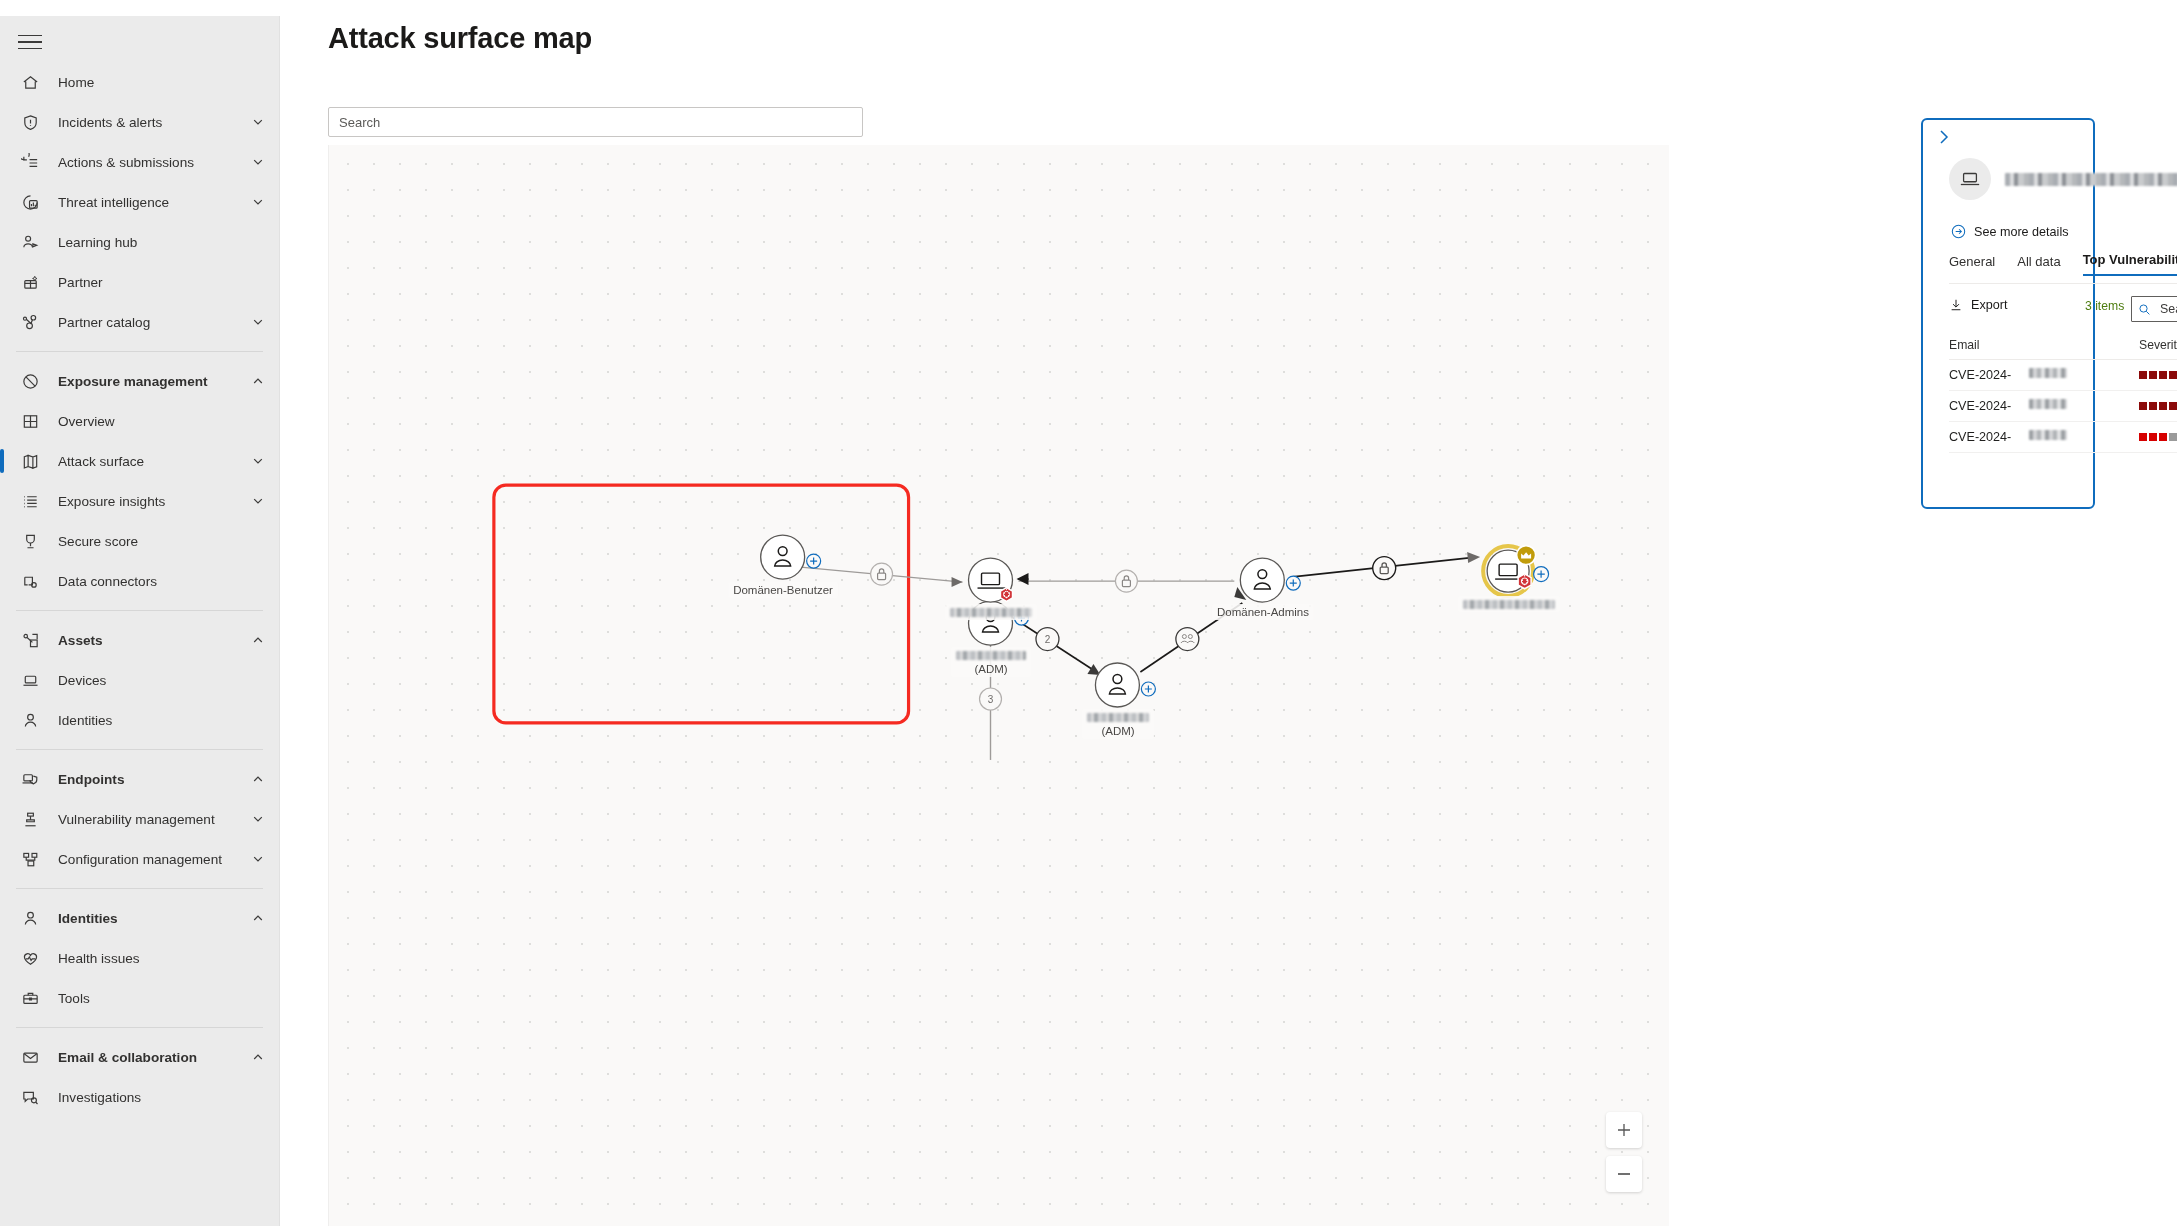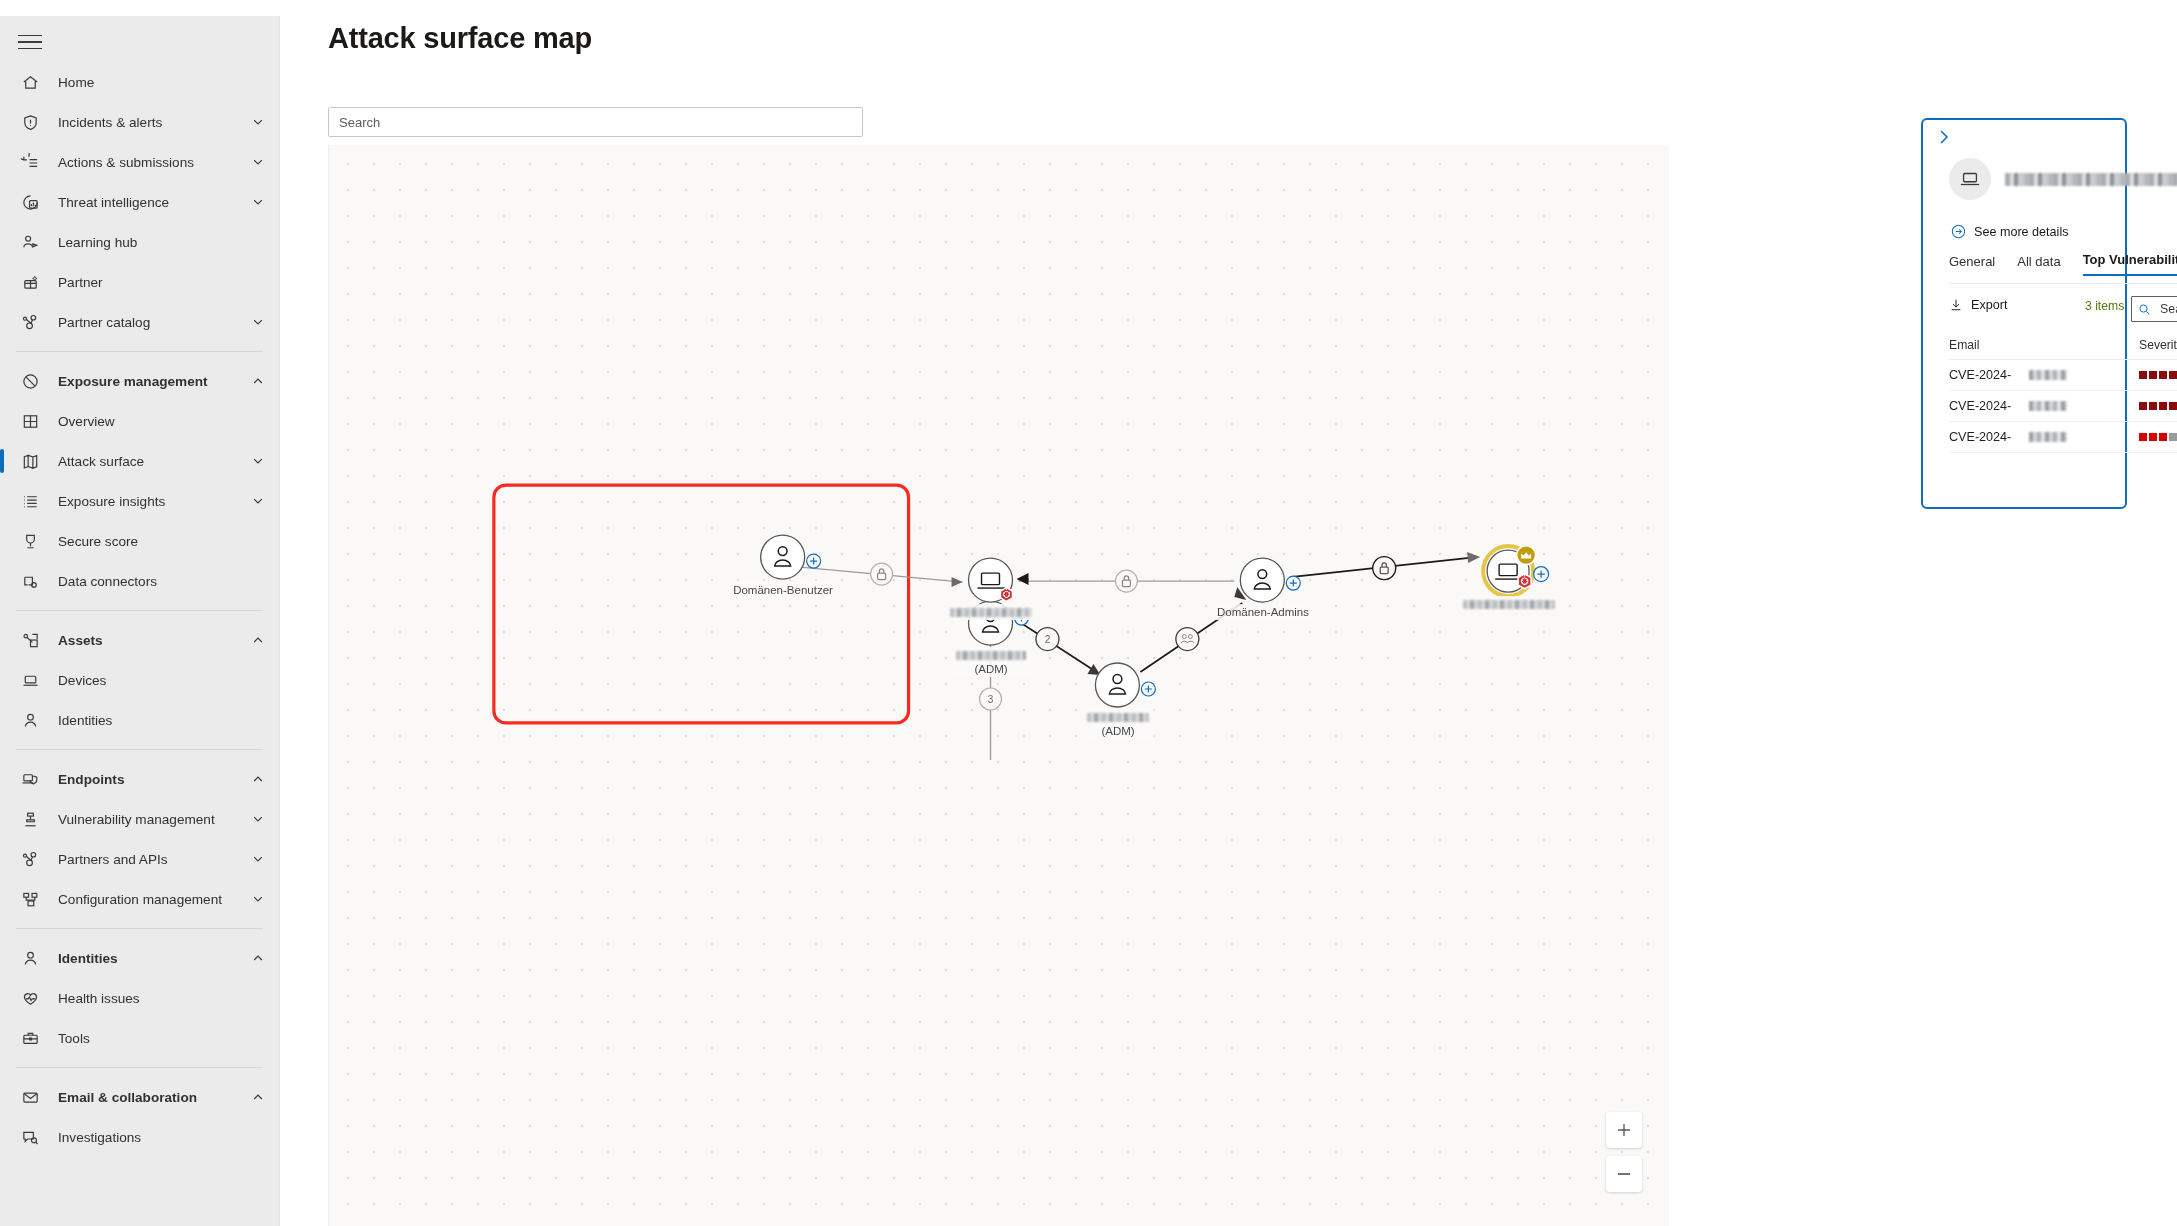--- a/index.html
+++ b/index.html
@@ -83,21 +83,21 @@
   }
   .redact{
     display:inline-block; height:9px; vertical-align:middle;
     background:
       repeating-linear-gradient(90deg,#b9bcc0 0 4px,#d8d9da 4px 7px,#9ea2a6 7px 11px,#cfd1d3 11px 15px);
     filter:blur(1.1px); opacity:.95; border-radius:1px;
   }
 
   
   #details{
-    position:absolute; left:1921px; top:118px; width:206px; height:391px;
+    position:absolute; left:1921px; top:118px; width:174px; height:391px;
     background:#fff; border:2px solid #0f6cbd; border-radius:6px;
     overflow:visible; z-index:5;
   }
   #details-inner{ position:relative; width:100%; height:100%; }
   .dp-expand{
     position:absolute; left:12px; top:8px; width:18px; height:18px;
     color:#0f6cbd; cursor:pointer;
   }
   .dp-head{ position:absolute; left:26px; top:38px; display:flex; align-items:center; }
   .dp-avatar{
@@ -146,21 +146,21 @@
   .dp-th{
     display:flex; font-size:12.2px; color:#323130; padding:4px 0 7px 0;
     border-bottom:1px solid #edebe9;
   }
   .dp-th .c1{ width:190px; }
   .dp-th .c2{ width:110px; display:flex; align-items:center; gap:5px; }
   .dp-row{
     display:flex; align-items:center; height:31px;
     border-bottom:1px solid #f1f0ef; font-size:12.6px;
   }
-  .dp-row .c1{ width:190px; display:flex; align-items:center; color:#201f1e;gap:16px; }
+  .dp-row .c1{ width:190px; display:flex; color:#201f1e;gap:16px; }
   .dp-row .c2{ width:110px; display:flex; align-items:center; }
   .cve-redact{
     display:inline-block; height:10px; width:38px; margin-left:2px;
     background:repeating-linear-gradient(90deg,#9b9fa3 0 4px,#d4d5d7 4px 8px,#b0b3b6 8px 12px,#e2e3e4 12px 16px);
     filter:blur(.9px); border-radius:1px; vertical-align:middle;
   }
   .sev-squares{ display:flex; gap:2px; margin-right:7px; }
   .sev-squares i{ width:8px; height:8px; display:block; }
 </style>
 </head>
@@ -367,34 +367,20 @@
       <div class="nav-item">
         <span class="nav-ico">
           <svg width="19" height="19" viewBox="0 0 20 20">
             <rect x="7" y="3.4" width="6" height="3" fill="none" stroke="currentColor" stroke-width="1.25"></rect>
             <path d="M10 6.4 v4" stroke="currentColor" stroke-width="1.25"></path>
             <path d="M6 10.4 h8 v2 h-8 z" fill="none" stroke="currentColor" stroke-width="1.25"></path>
             <path d="M4.6 16.6 h10.8" stroke="currentColor" stroke-width="1.25"></path>
           </svg>
         </span>
         <span class="nav-label">Vulnerability management</span>
-        <svg class="chev" viewBox="0 0 14 14">
-          <path d="M3.2 5.2 L7 9 L10.8 5.2" fill="none" stroke="currentColor" stroke-width="1.2"></path>
-        </svg>
-      </div>
-      <div class="nav-item">
-        <span class="nav-ico">
-          <svg width="19" height="19" viewBox="0 0 20 20">
-            <circle cx="4.2" cy="6" r="1.6" fill="none" stroke="currentColor" stroke-width="1.25"></circle>
-            <circle cx="13" cy="5" r="2.4" fill="none" stroke="currentColor" stroke-width="1.25"></circle>
-            <circle cx="9" cy="13.5" r="3" fill="none" stroke="currentColor" stroke-width="1.25"></circle>
-            <path d="M5.6 6.6 L11 11.6 M12 7.3 L10.6 10.8" stroke="currentColor" stroke-width="1.25"></path>
-          </svg>
-        </span>
-        <span class="nav-label">Partners and APIs</span>
         <svg class="chev" viewBox="0 0 14 14">
           <path d="M3.2 5.2 L7 9 L10.8 5.2" fill="none" stroke="currentColor" stroke-width="1.2"></path>
         </svg>
       </div>
       <div class="nav-item">
         <span class="nav-ico">
           <svg width="19" height="19" viewBox="0 0 20 20">
             <rect x="3" y="3.6" width="5" height="4" fill="none" stroke="currentColor" stroke-width="1.25"></rect>
             <rect x="11.6" y="3.6" width="5" height="4" fill="none" stroke="currentColor" stroke-width="1.25"></rect>
             <rect x="7.4" y="11.6" width="6" height="5" fill="none" stroke="currentColor" stroke-width="1.25"></rect>

